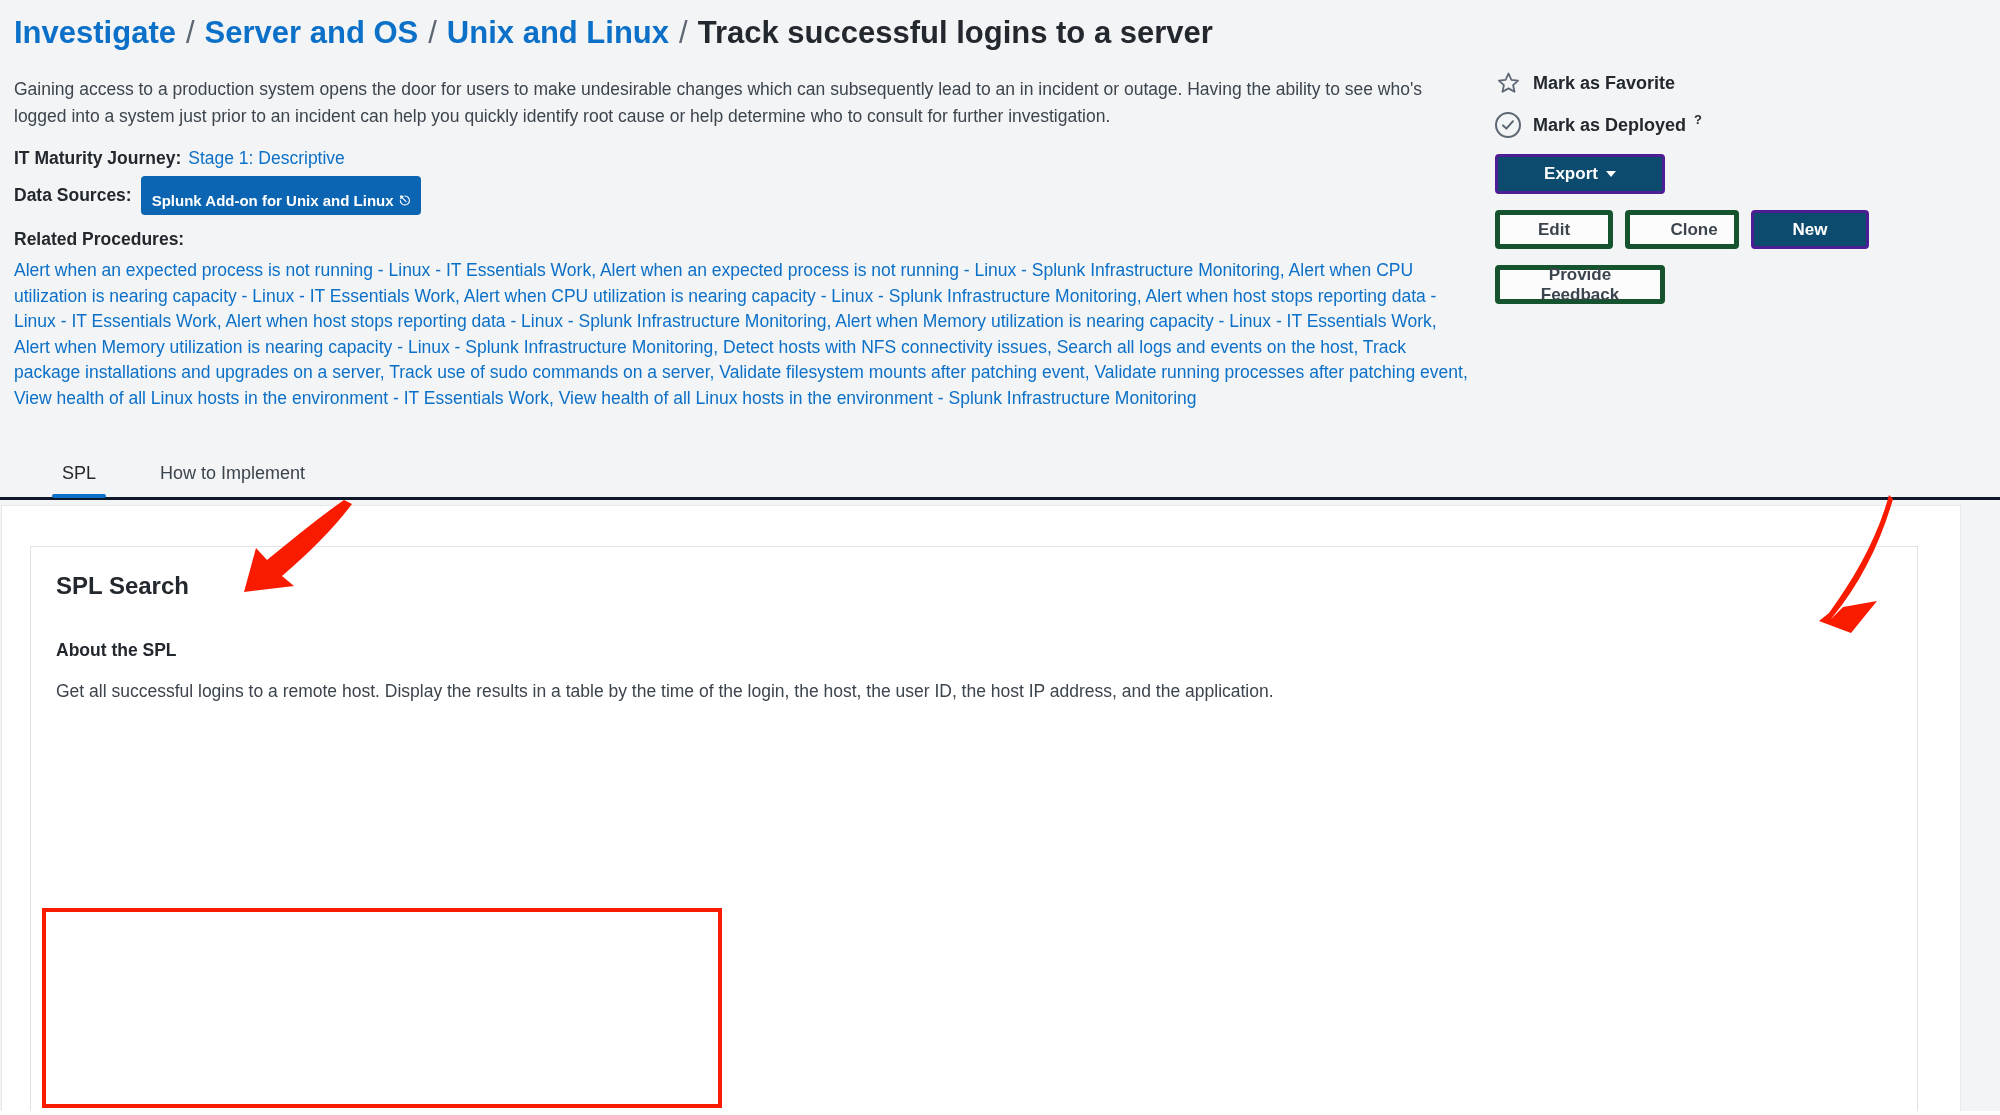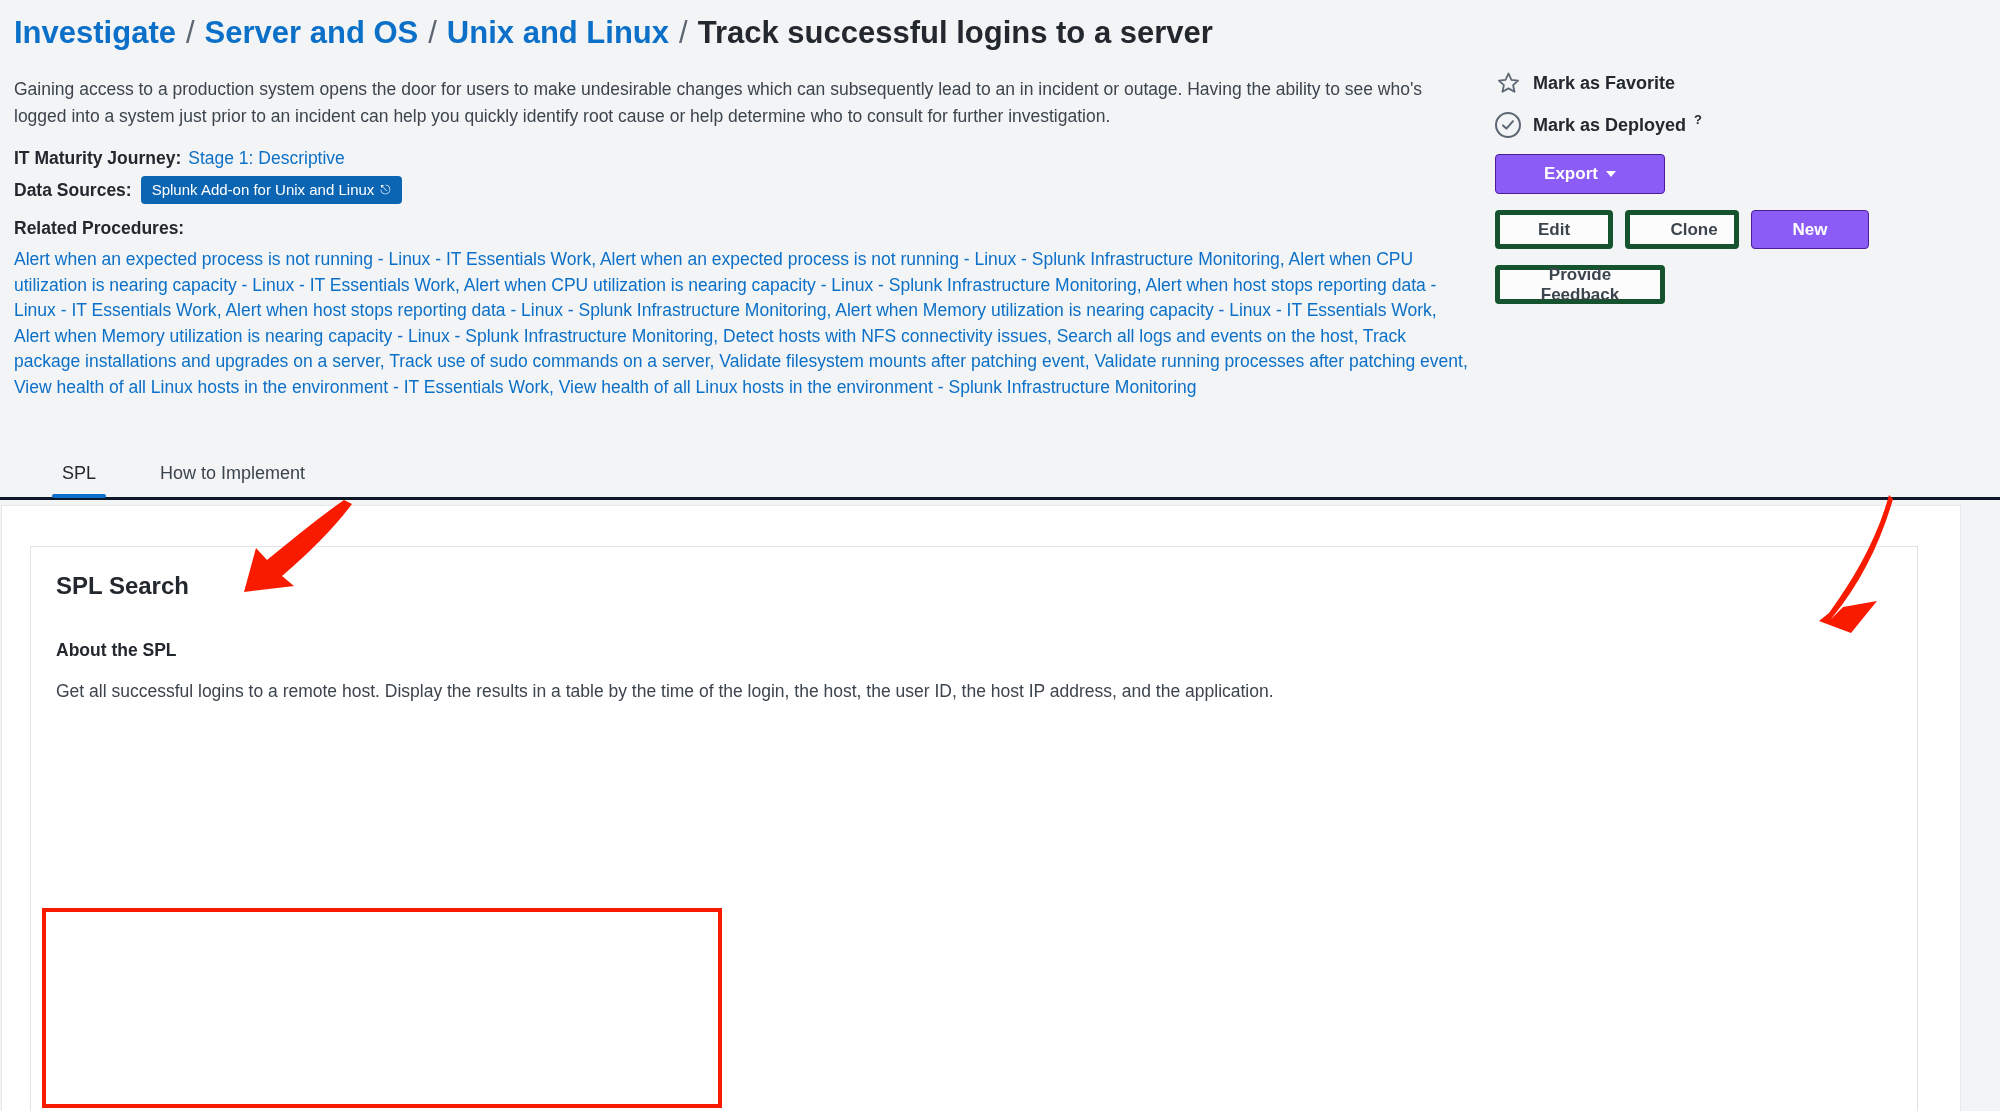--- a/index.html
+++ b/index.html
@@ -52,22 +52,22 @@
   .meta-link { color: #0c70c8; margin-left: 7px; cursor: pointer; }
 
   .ds-row { margin: 4px 0 0 14px; display: flex; align-items: center; font-size: 17.5px; }
   .ds-badge {
     display: inline-flex;
     align-items: center;
     gap: 6px;
     background: #0c65b2;
     color: #ffffff;
     font-size: 15px;
-    font-weight: normal;
-    padding: 5px 11px 6px 11px;
+    font-weight: bold;
+    padding: 16px 11px 6px 11px;
     border-radius: 4px;
     margin-left: 9px;
     cursor: pointer;
     white-space: nowrap;
   }
   .ext-glyph { font-size: 13px; line-height: 1; }
 
   .rp-title {
     margin: 14px 0 0 14px;
     font-size: 17.5px;
@@ -120,22 +120,22 @@
     cursor: pointer;
     text-align: center;
     border: 5px solid #14532d;
     background: #fcfcfc;
     color: #3c444d;
     display: inline-flex;
     align-items: center;
     justify-content: center;
   }
   .btn-green {
-    background: #8b5cf6;
-    border: 1px solid #4c1d95;
+    background: #0c4a6e;
+    border: 3px solid #4c1d95;
     color: #ffffff;
   }
   .btn-export { width: 170px; height: 40px; margin-bottom: 16px; gap: 8px; }
   .caret { width:0;height:0;border-left:5px solid transparent;border-right:5px solid transparent;border-top:6px solid currentColor; display:inline-block; }
   .btn-row { display: flex; gap: 12px; margin-bottom: 16px; }
   .btn-edit { width: 118px; height: 39px; }
   .btn-clone { width: 114px; height: 39px; padding-left: 40px; }
   .btn-new { width: 118px; height: 39px; }
   .btn-feedback { width: 170px; height: 39px; }
 

